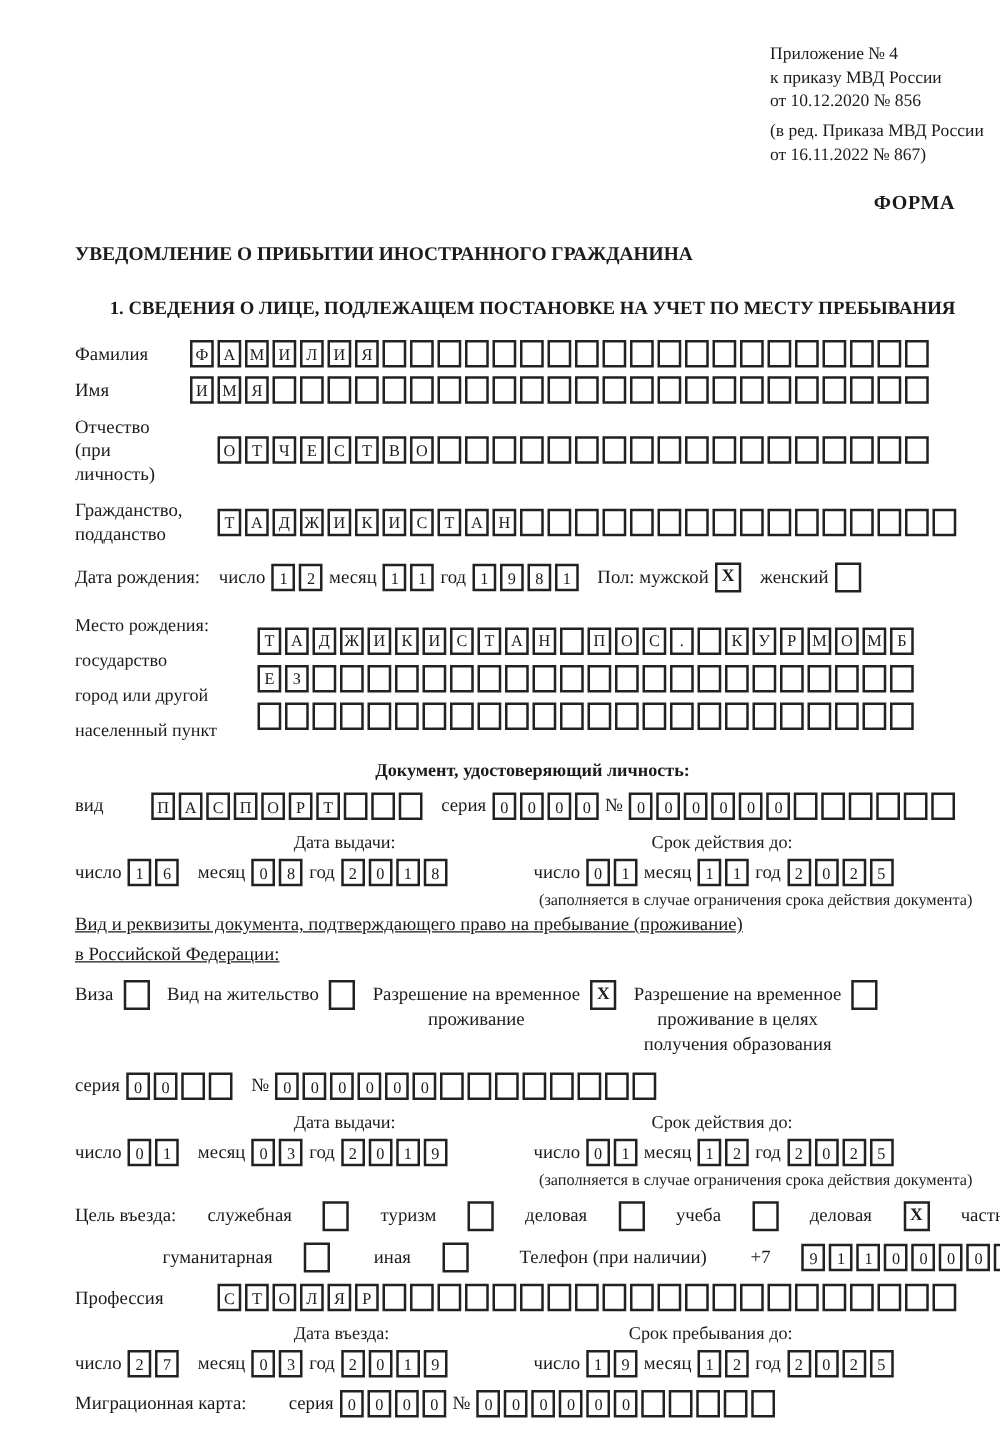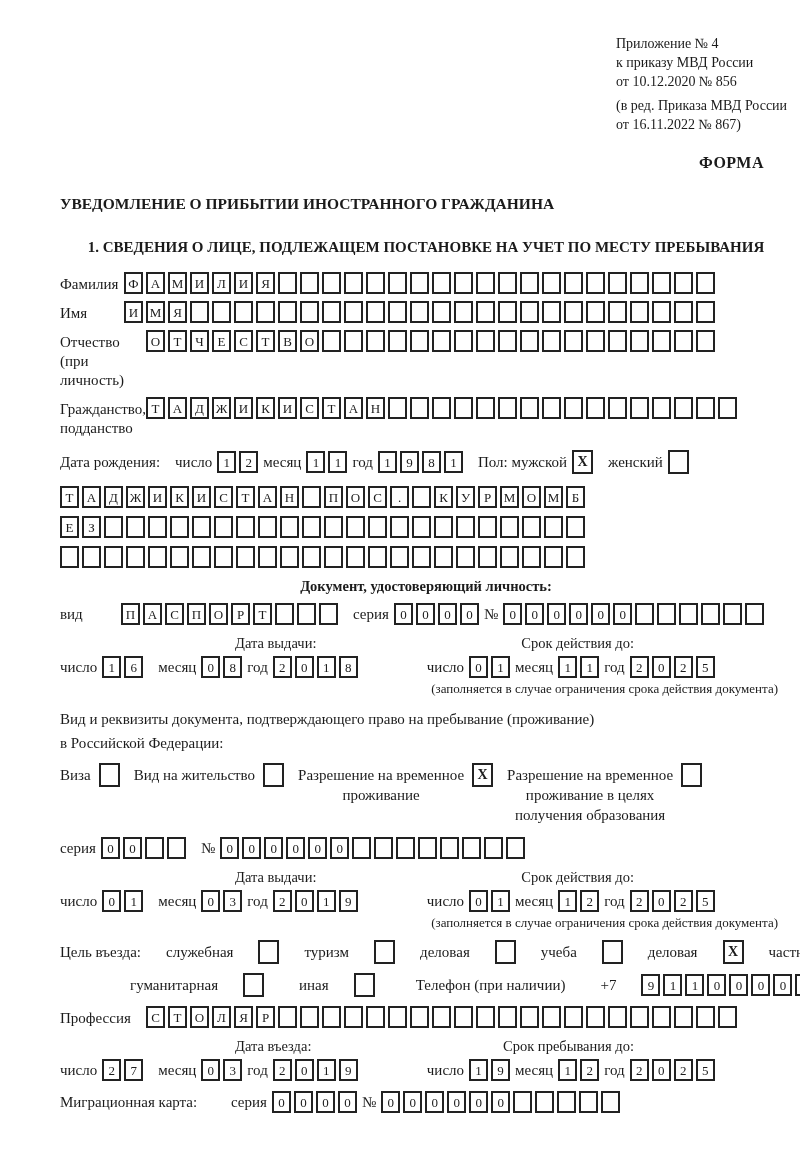--- a/index.html
+++ b/index.html
@@ -16,21 +16,21 @@
   .appendix .ed { display:block; }
   .appendix .ed-block { margin-top:5px; }
   .forma { text-align:right; padding-right:28px; font-weight:bold; font-size:16px; margin-top:20px; letter-spacing:0.5px; }
 
   
   .title { font-weight:bold; font-size:15.5px; line-height:23px; margin-top:20px; }
   .title-underline { display:inline-block; width:64px; border-bottom:2px solid #333; height:13px; margin-left:8px; }
   .sec-heading { text-align:center; font-weight:bold; font-size:15px; margin-top:24px; }
 
   
-  .frow { display:flex; align-items:flex-start; margin-top:7px; }
+  .frow { display:flex; align-items:center; margin-top:7px;gap:28px; }
   .lbl { flex:0 0 auto; padding-top:3px; line-height:19px; }
   .w64 { flex-basis:64px; }
   .w72 { flex-basis:72px; }
   .w86 { flex-basis:86px; }
   .w118 { flex-basis:118px; font-size:14.5px; }
 
   .cells { display:flex; flex-wrap:nowrap; gap:3px; }
   .cell {
     flex:0 0 19px; width:19px; height:22px; box-sizing:border-box;
     border:2px solid #222; background:#fff;
@@ -47,21 +47,21 @@
 
   .inline { display:flex; align-items:center; gap:5px; }
   .gap10 { margin-left:10px; } .gap16 { margin-left:16px; } .gap24 { margin-left:24px; }
 
   .heads { display:flex; margin-top:10px; font-size:14.5px; }
   .heads .h-left { margin-left:175px; }
   .heads .h-right { margin-left:auto; margin-right:158px; }
   .note { text-align:right; font-size:13px; padding-right:14px; margin-top:3px; }
 
   .doc-heading { text-align:center; font-weight:bold; font-size:14.5px; margin-top:10px; }
-  .intro { margin-top:10px; line-height:24px; }
+  .intro { line-height:24px;text-decoration:underline; }
 
   .opt { display:flex; align-items:flex-start; gap:8px; }
   .opt .opt-lbl { text-align:center; line-height:20px; padding-top:2px; }
   .options-row { display:flex; align-items:flex-start; margin-top:8px; gap:14px; }
 
   .purpose-row { display:flex; align-items:center; margin-top:9px; gap:25px; flex-wrap:nowrap; }
   .purpose-row .pl { white-space:nowrap; }
 </style>
 </head>
 <body>
@@ -241,20 +241,26 @@
         <span class="cell">8</span>
         <span class="cell">1</span>
       </span>
     <span class="gap10">Пол: мужской</span>
     <span class="checkbox">X</span>
     <span class="gap10">женский</span>
     <span class="checkbox"></span>
   </div>
 
   <div class="frow" style="margin-top:10px;">
+    <div class="lbl w118" style="line-height:28px;">
+      <div>Место рождения:</div>
+      <div>государство</div>
+      <div>город или другой</div>
+      <div>населенный пункт</div>
+    </div>
     <div class="stack">
       <div class="cells">
           <span class="cell">Т</span>
           <span class="cell">А</span>
           <span class="cell">Д</span>
           <span class="cell">Ж</span>
           <span class="cell">И</span>
           <span class="cell">К</span>
           <span class="cell">И</span>
           <span class="cell">С</span>

